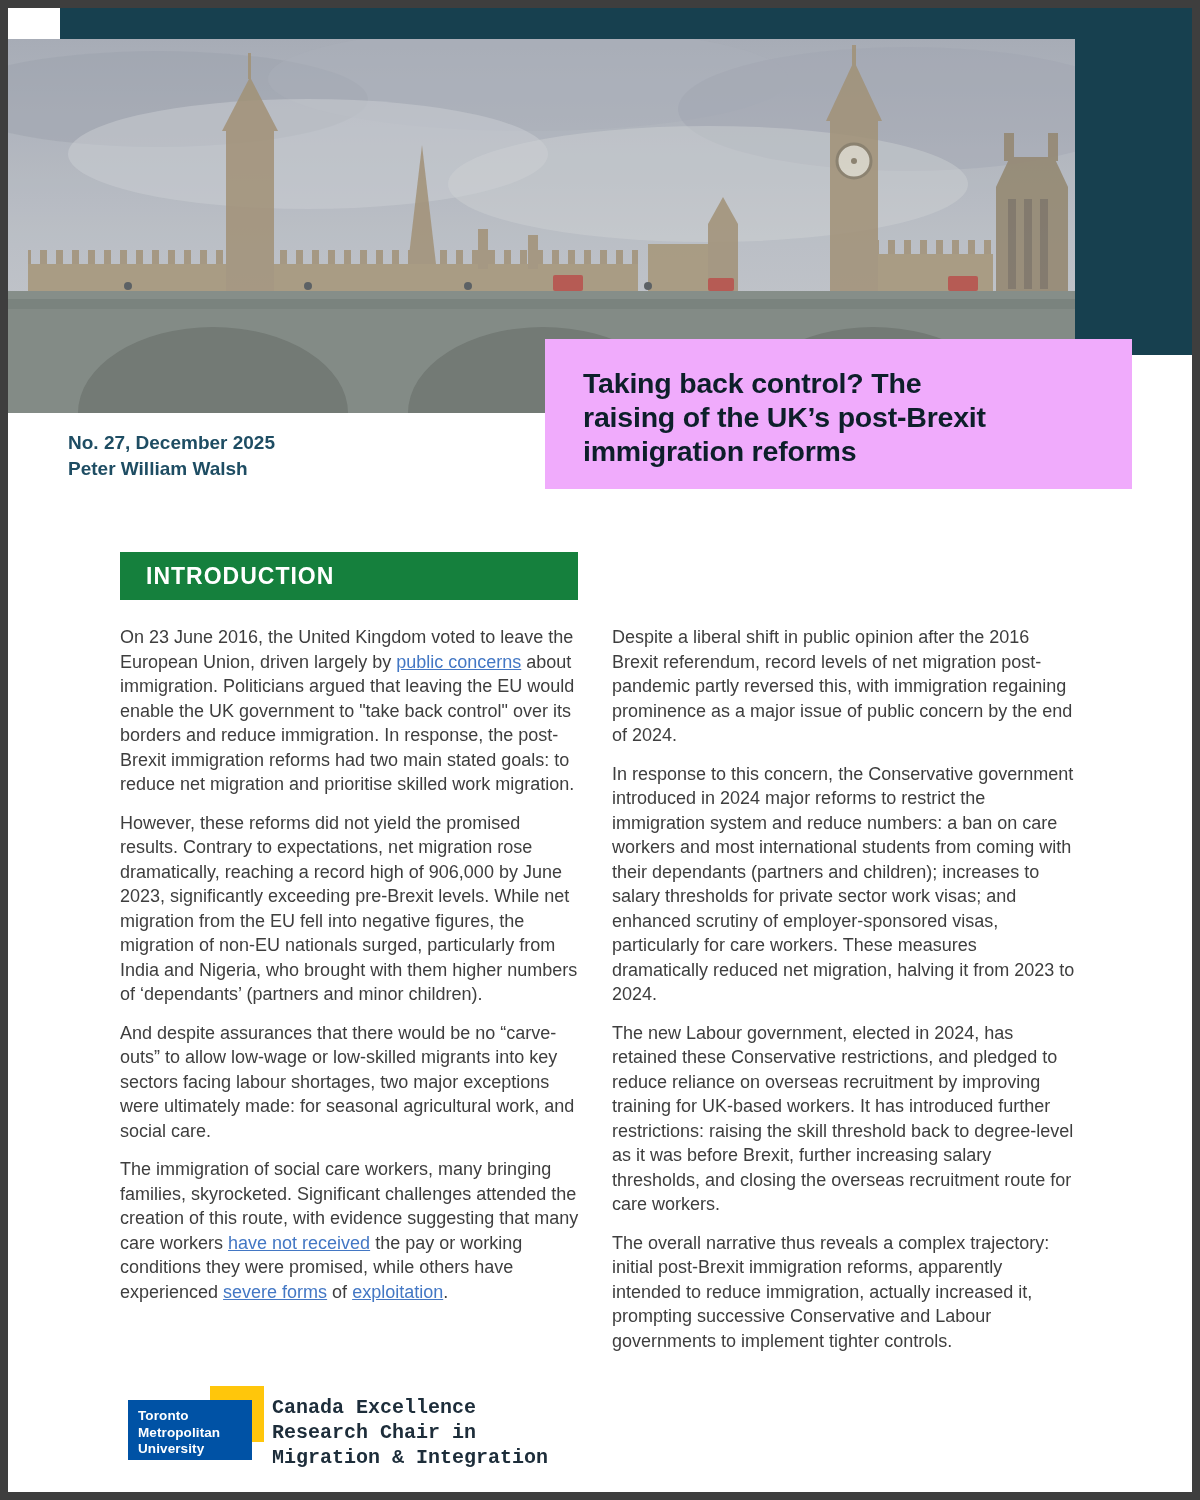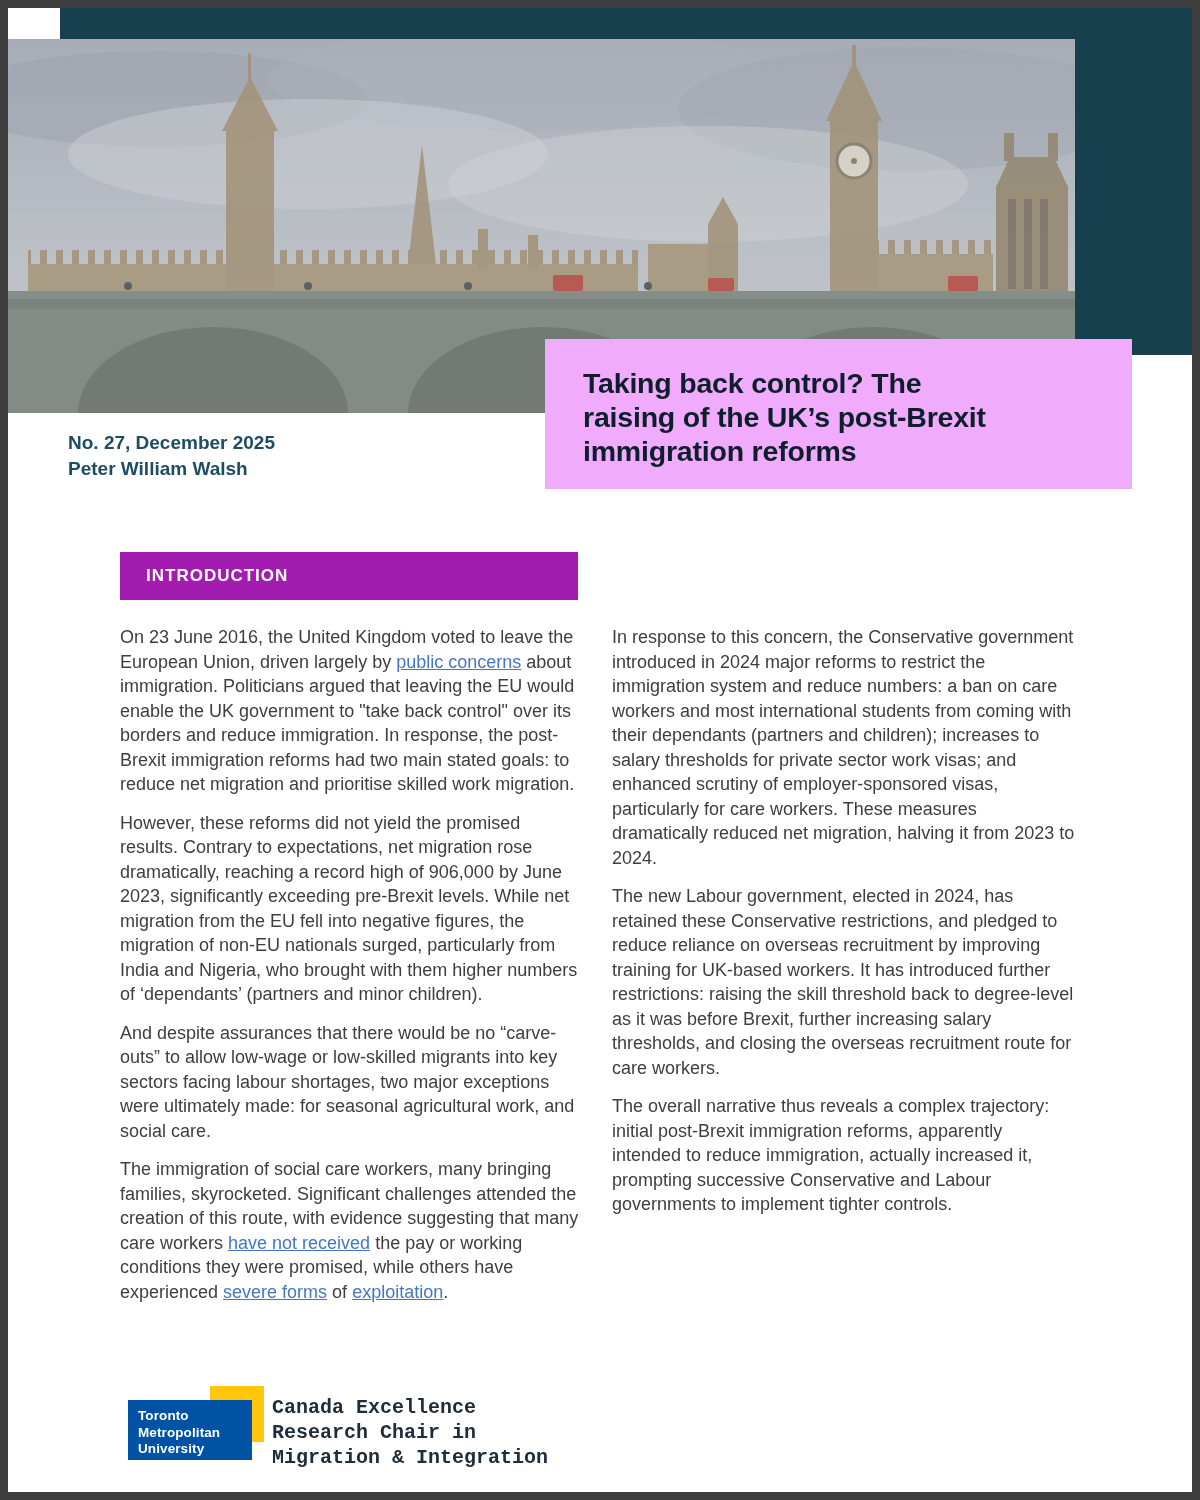--- a/index.html
+++ b/index.html
@@ -25,22 +25,22 @@
   .titlebox{
     position:absolute;left:537px;top:331px;width:587px;height:150px;
     background:#f0abfc;box-sizing:border-box;padding:27px 0 0 38px;z-index:5;
   }
   .title-line{
     color:#0d1f2a;font-weight:bold;font-size:28.5px;line-height:34px;white-space:nowrap;letter-spacing:-0.2px;
   }
   .byline{position:absolute;left:60px;top:414px;color:#1e4d63;font-weight:bold;font-size:19px;line-height:26px;margin-top:8px;}
   
   .intro-heading{
-    position:absolute;left:112px;top:544px;width:458px;height:48px;background:#a21caf;
-    color:#ffffff;font-weight:bold;font-size:17px;line-height:48px;letter-spacing:1px;
+    position:absolute;left:112px;top:544px;width:458px;height:48px;background:#15803d;
+    color:#ffffff;font-weight:bold;font-size:23px;line-height:48px;letter-spacing:1px;
     box-sizing:border-box;padding-left:26px;
   }
   .col{position:absolute;top:617px;font-size:18px;line-height:24.5px;color:#3e3e3e;}
   .col-left{left:112px;width:460px;}
   .col-right{left:604px;width:464px;}
   .col p{margin:0 0 14px 0;}
   .link{color:#4377c4;text-decoration:underline;cursor:pointer;}
   
   .tmu-yellow{position:absolute;left:202px;top:1378px;width:54px;height:56px;background:#ffc60b;z-index:1;}
   .tmu-blue{
@@ -134,20 +134,21 @@
     <span>INTRODUCTION</span>
   </div>
 
   <div class="col col-left">
       <p><span>On 23 June 2016, the United Kingdom voted to leave the European Union, driven largely by </span><span class="link">public concerns</span><span> about immigration. Politicians argued that leaving the EU would enable the UK government to "take back control" over its borders and reduce immigration. In response, the post-Brexit immigration reforms had two main stated goals: to reduce net migration and prioritise skilled work migration.</span></p>
       <p><span>However, these reforms did not yield the promised results. Contrary to expectations, net migration rose dramatically, reaching a record high of 906,000 by June 2023, significantly exceeding pre-Brexit levels. While net migration from the EU fell into negative figures, the migration of non-EU nationals surged, particularly from India and Nigeria, who brought with them higher numbers of ‘dependants’ (partners and minor children).</span></p>
       <p><span>And despite assurances that there would be no “carve-outs” to allow low-wage or low-skilled migrants into key sectors facing labour shortages, two major exceptions were ultimately made: for seasonal agricultural work, and social care.</span></p>
       <p><span>The immigration of social care workers, many bringing families, skyrocketed. Significant challenges attended the creation of this route, with evidence suggesting that many care workers </span><span class="link">have not received</span><span> the pay or working conditions they were promised, while others have experienced </span><span class="link">severe forms</span><span> of </span><span class="link">exploitation</span><span>.</span></p>
     </div>
   <div class="col col-right">
+      <p><span>Despite a liberal shift in public opinion after the 2016 Brexit referendum, record levels of net migration post-pandemic partly reversed this, with immigration regaining prominence as a major issue of public concern by the end of 2024.</span></p>
       <p><span>In response to this concern, the Conservative government introduced in 2024 major reforms to restrict the immigration system and reduce numbers: a ban on care workers and most international students from coming with their dependants (partners and children); increases to salary thresholds for private sector work visas; and enhanced scrutiny of employer-sponsored visas, particularly for care workers. These measures dramatically reduced net migration, halving it from 2023 to 2024.</span></p>
       <p><span>The new Labour government, elected in 2024, has retained these Conservative restrictions, and pledged to reduce reliance on overseas recruitment by improving training for UK-based workers. It has introduced further restrictions: raising the skill threshold back to degree-level as it was before Brexit, further increasing salary thresholds, and closing the overseas recruitment route for care workers.</span></p>
       <p><span>The overall narrative thus reveals a complex trajectory: initial post-Brexit immigration reforms, apparently intended to reduce immigration, actually increased it, prompting successive Conservative and Labour governments to implement tighter controls.</span></p>
     </div>
 
   <div class="tmu-yellow"></div>
   <div class="tmu-blue">
     <div>Toronto</div>
     <div>Metropolitan</div>
     <div>University</div>

